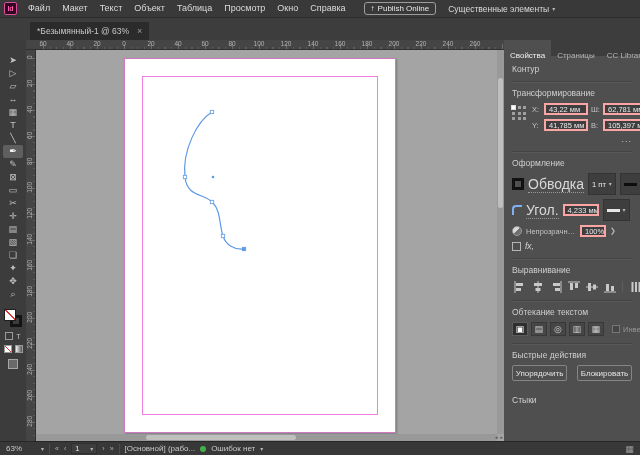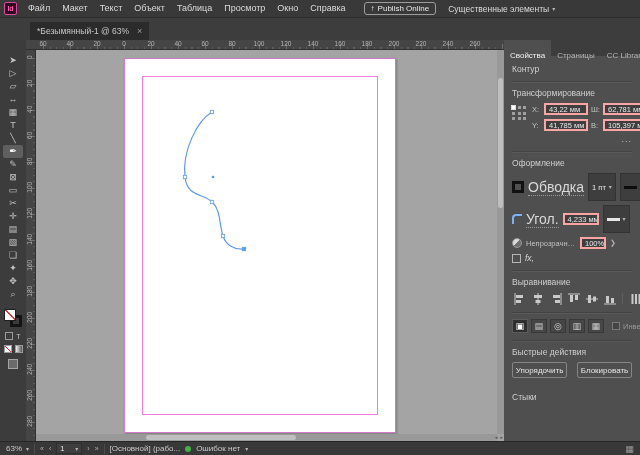--- a/index.html
+++ b/index.html
@@ -64,21 +64,21 @@
   .sect:last-child{border-bottom:none;box-shadow:none}
   .sect-title{font-size:8.5px;color:#cfcfcf;margin-bottom:5px}
   .row{display:flex;align-items:center;gap:4px;margin-bottom:4px}
   .row:last-child{margin-bottom:0}
   .pinput{background:#3e3e3e;border:2px solid #fca5a5;color:#e9e9e9;font-size:7.5px;height:12px;display:flex;align-items:center;padding:0 3px;white-space:nowrap;overflow:hidden}
   .lbl{font-size:7.5px;color:#c2c2c2;white-space:nowrap}
   .link{font-size:14px;color:#d8d8d8;border-bottom:1px dotted #9a9a9a;white-space:nowrap}
   .sw{width:12px;height:12px;border:1px solid #262626;flex:none}
   .sw-fill{background:linear-gradient(to top right,#fff 44%,#d63333 44%,#d63333 56%,#fff 56%)}
   .sw-stroke{border:3px solid #111;background:#4f4f4f}
-  .dd{background:#3e3e3e;border:1px solid #333;height:28px;display:flex;align-items:center;gap:3px;padding:0 3px;font-size:7.5px;color:#e9e9e9;white-space:nowrap}
+  .dd{background:#3e3e3e;border:1px solid #333;height:22px;display:flex;align-items:center;gap:3px;padding:0 3px;font-size:7.5px;color:#e9e9e9;white-space:nowrap}
   .stroke-bar{width:13px;height:3px;background:#0d0d0d}
   .stroke-bar.light{background:#e6e6e6}
   .corner-icon{width:10px;height:10px;border-top:2px solid #7fb0f2;border-left:2px solid #7fb0f2;border-top-left-radius:4px;flex:none}
   .op-icon{width:10px;height:10px;border:1px solid #9a9a9a;background:linear-gradient(135deg,#d9d9d9 50%,#6f6f6f 50%);border-radius:50%;flex:none}
   .fx-sq{width:9px;height:9px;border:1px solid #b5b5b5;flex:none}
   .fx-text{font-size:8.5px;color:#d8d8d8;font-style:italic}
   .chev{color:#b5b5b5;font-size:7px}
   .transform-wrap{display:flex;align-items:flex-start;gap:5px}
   .proxy{width:15px;height:15px;display:grid;grid-template-columns:repeat(3,1fr);gap:2px;margin-top:3px;flex:none}
   .proxy i{width:3px;height:3px;background:#a0a0a0;display:block}
@@ -93,21 +93,21 @@
   .wbtn.active{background:#2f2f2f;border-color:#5c5c5c;color:#fff}
   .invert{margin-left:5px;display:flex;align-items:center;gap:3px}
   .cb{width:8px;height:8px;border:1px solid #777;background:#454545;flex:none}
   .invert .lbl{color:#969696}
   .qa-row{display:flex;gap:10px}
   .qa-btn{flex:1;height:16px;border:1px solid #858585;border-radius:2px;background:transparent;color:#e5e5e5;font-size:8px;display:flex;align-items:center;justify-content:center;white-space:nowrap}
   .footer-label{font-size:8.5px;color:#cfcfcf;margin-top:14px}
 
   
   .statusbar{position:absolute;left:0;right:0;bottom:0;height:14px;background:#383838;border-top:1px solid #262626;display:flex;align-items:center;gap:5px;padding:0 6px;font-size:8px;color:#c9c9c9;z-index:10}
-  .zoom-box{display:flex;gap:4px;align-items:center}
+  .zoom-box{display:flex;gap:19px;align-items:center}
   .nav-glyph{color:#b0b0b0;font-size:7px;line-height:1}
   .page-box{width:26px;height:11px;background:#3e3e3e;border:1px solid #2f2f2f;display:flex;align-items:center;justify-content:space-between;padding:0 3px;font-size:7.5px;color:#e9e9e9}
   .sb-sep{width:1px;height:10px;background:#4c4c4c}
   .pf-text{max-width:95px;white-space:nowrap;overflow:hidden;text-overflow:ellipsis}
   .gdot{width:6px;height:6px;border-radius:50%;background:#43b049;flex:none}
   .grip{margin-left:auto;color:#9a9a9a;font-size:9px}
 </style>
 </head>
 <body>
 
@@ -371,20 +371,21 @@
               <svg width="12" height="12">
                 <rect x="1.5" y="1" width="2" height="10" fill="#c9c9c9"></rect>
                 <rect x="5" y="1" width="2" height="10" fill="#c9c9c9"></rect>
                 <rect x="8.5" y="1" width="2" height="10" fill="#c9c9c9"></rect>
               </svg>
             </div>
           </div>
       </div>
 
       <div class="sect">
+        <div class="sect-title">Обтекание текстом</div>
         <div class="wrap-row">
           <div id="wrap-row" style="display:flex;gap:3px">
               <div class="wbtn active">▣</div>
               <div class="wbtn">▤</div>
               <div class="wbtn">◎</div>
               <div class="wbtn">▥</div>
               <div class="wbtn">▦</div>
             </div>
           <div class="invert">
             <div class="cb"></div>

